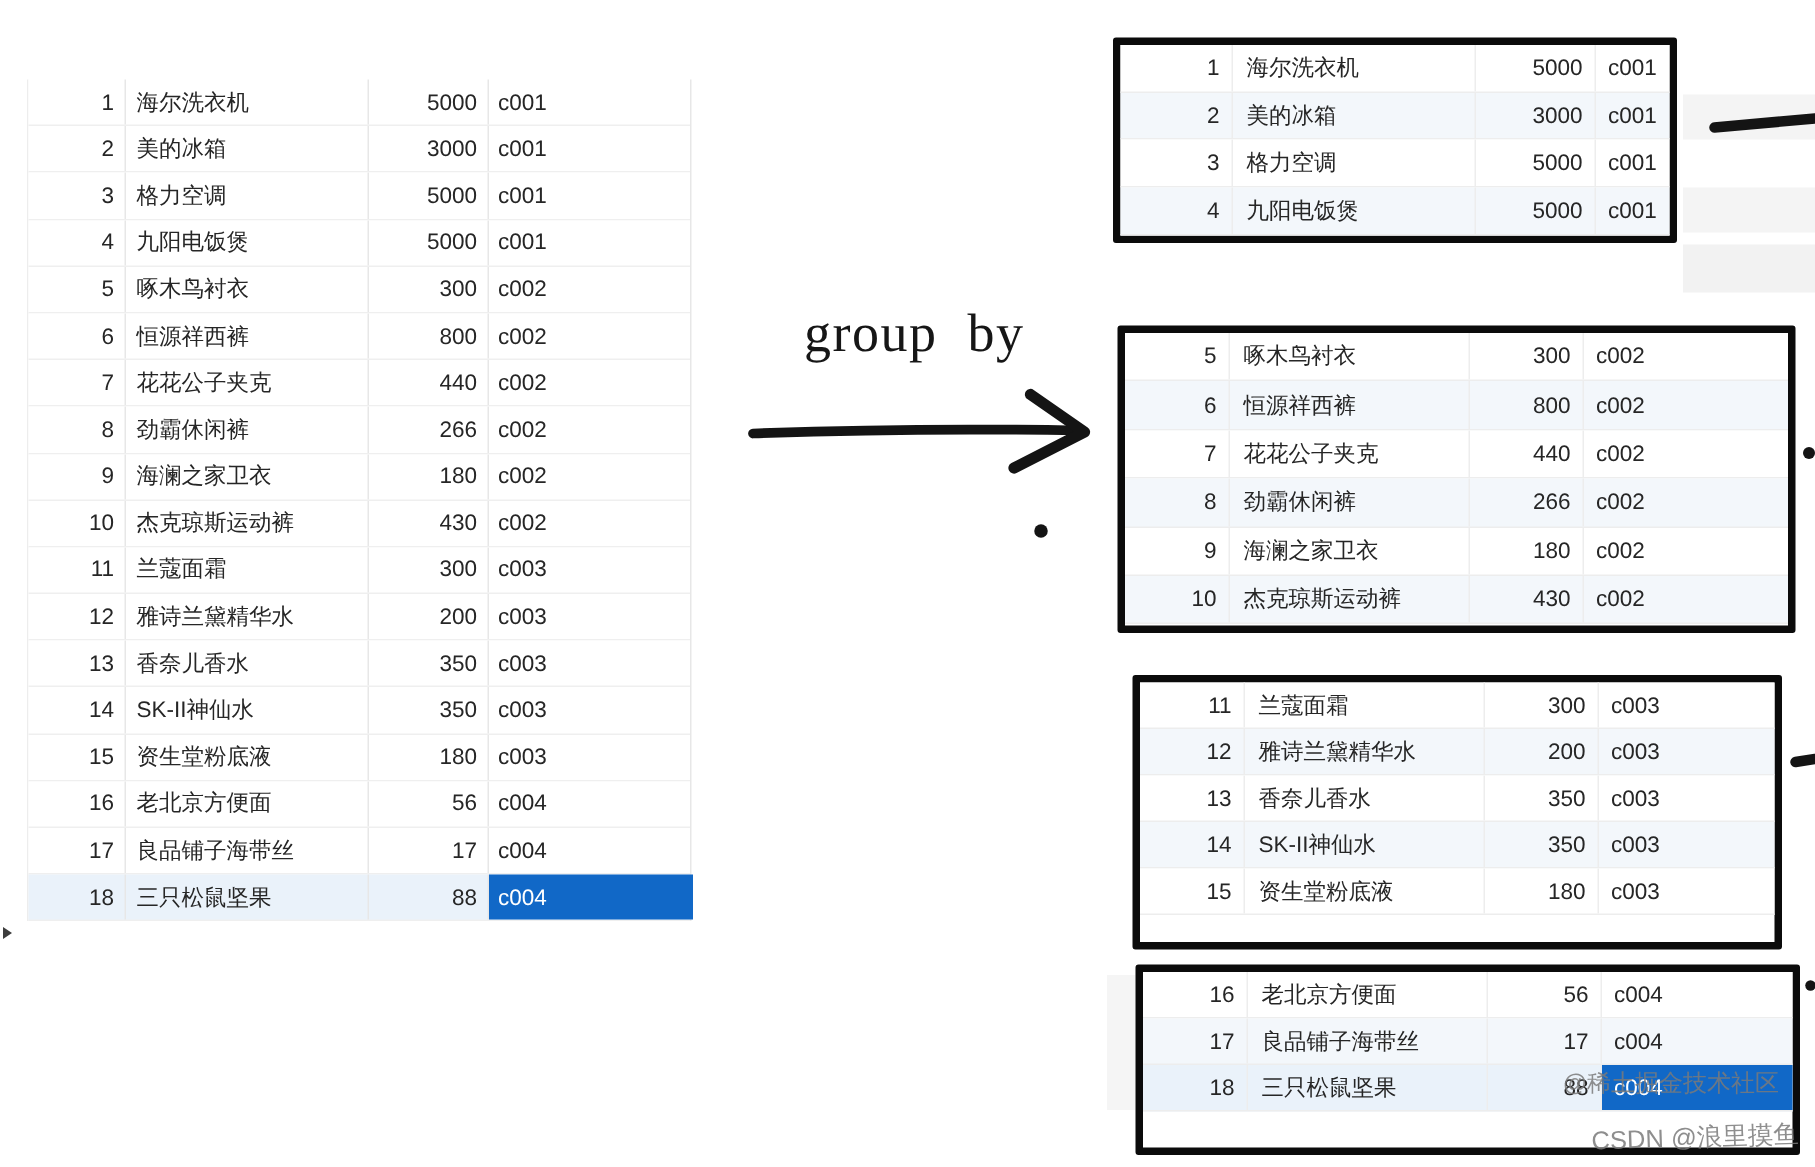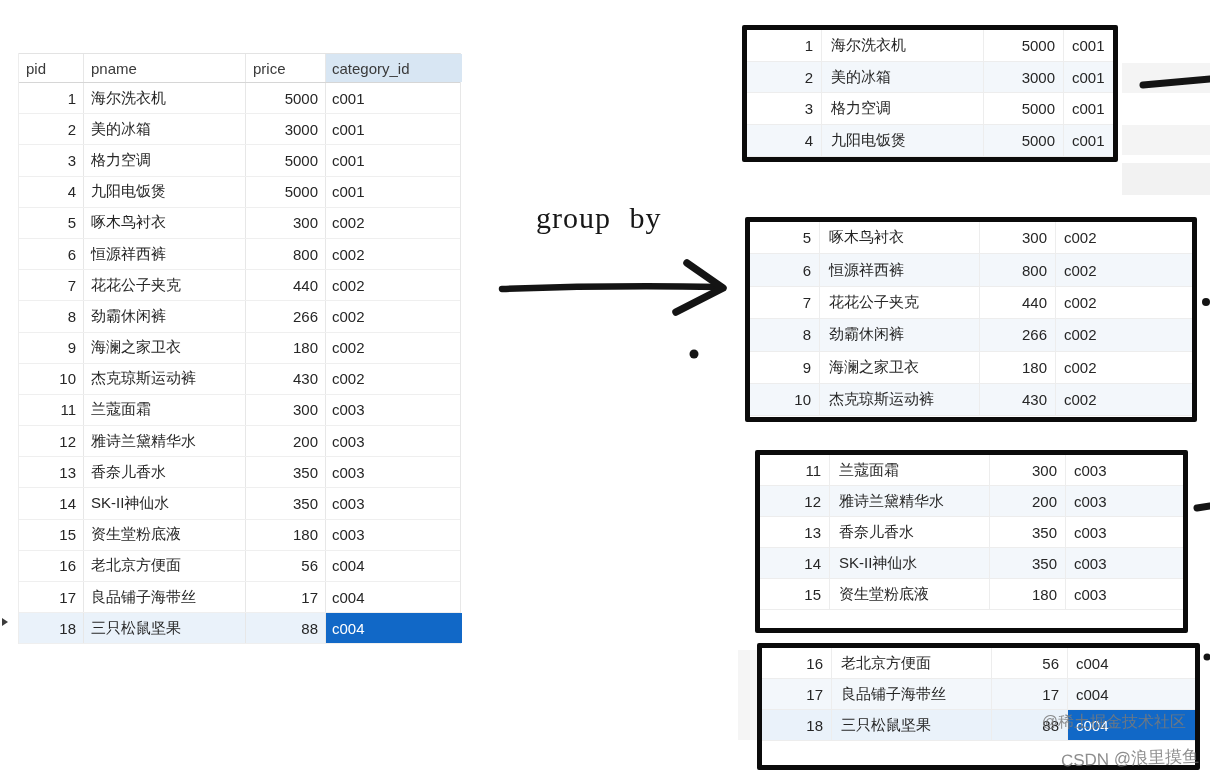--- a/index.html
+++ b/index.html
@@ -38,46 +38,40 @@
   .grow:nth-of-type(even){background:#f3f7fb;}
   .grow:last-of-type{border-bottom:1px solid #ededed;}
   .g-pid{text-align:right;padding-right:8px;border-right:1px solid #ededed;height:100%;display:flex;align-items:center;justify-content:flex-end;}
   .g-pname{padding-left:9px;border-right:1px solid #ededed;height:100%;display:flex;align-items:center;white-space:nowrap;overflow:hidden;}
   .g-price{text-align:right;padding-right:8px;border-right:1px solid #ededed;height:100%;display:flex;align-items:center;justify-content:flex-end;}
   .g-cat{padding-left:8px;height:100%;display:flex;align-items:center;}
   .grow.selected{background:#eaf2fa;}
   .grow.selected .g-cat{background:#1168c7;color:#fff;}
   
   .group-by{position:absolute;left:536px;top:201px;font-family:"Liberation Serif","DejaVu Serif",serif;
-        font-size:30px;color:#161616;word-spacing:10px;letter-spacing:1px;}
+        font-size:36px;color:#161616;word-spacing:10px;letter-spacing:1px;}
   .anno{position:absolute;left:0;top:0;width:1210px;height:778px;pointer-events:none;z-index:20;}
   
   .band{position:absolute;background:#f4f4f4;}
   
   .wm{position:absolute;color:rgba(122,122,122,0.85);font-size:16px;z-index:30;white-space:nowrap;}
   .wm1{top:712px;right:24px;}
   .wm2{top:747px;right:11px;font-size:17px;transform:rotate(-2deg);}
 </style>
 </head>
 <body>
 
 <div class="canvas">
 
   <div class="band" style="left:1122px;top:63px;width:88px;height:30px;"></div>
   <div class="band" style="left:1122px;top:125px;width:88px;height:30px;"></div>
   <div class="band" style="left:1122px;top:163px;width:88px;height:32px;background:#f2f2f2;"></div>
   <div class="band" style="left:738px;top:650px;width:19px;height:90px;background:#f5f5f5;"></div>
 
   <div class="ltable">
-    <div class="lhead">
-      <div class="c-pid h-pid">pid</div>
-      <div class="c-pname">pname</div>
-      <div class="c-price h-pid">price</div>
-      <div class="c-cat h-cat">category_id</div>
-    </div>
 
       <div class="lrow">
         <div class="c-pid">1</div>
         <div class="c-pname">海尔洗衣机</div>
         <div class="c-price">5000</div>
         <div class="c-cat">c001</div>
       </div>
 
       <div class="lrow">
         <div class="c-pid">2</div>

